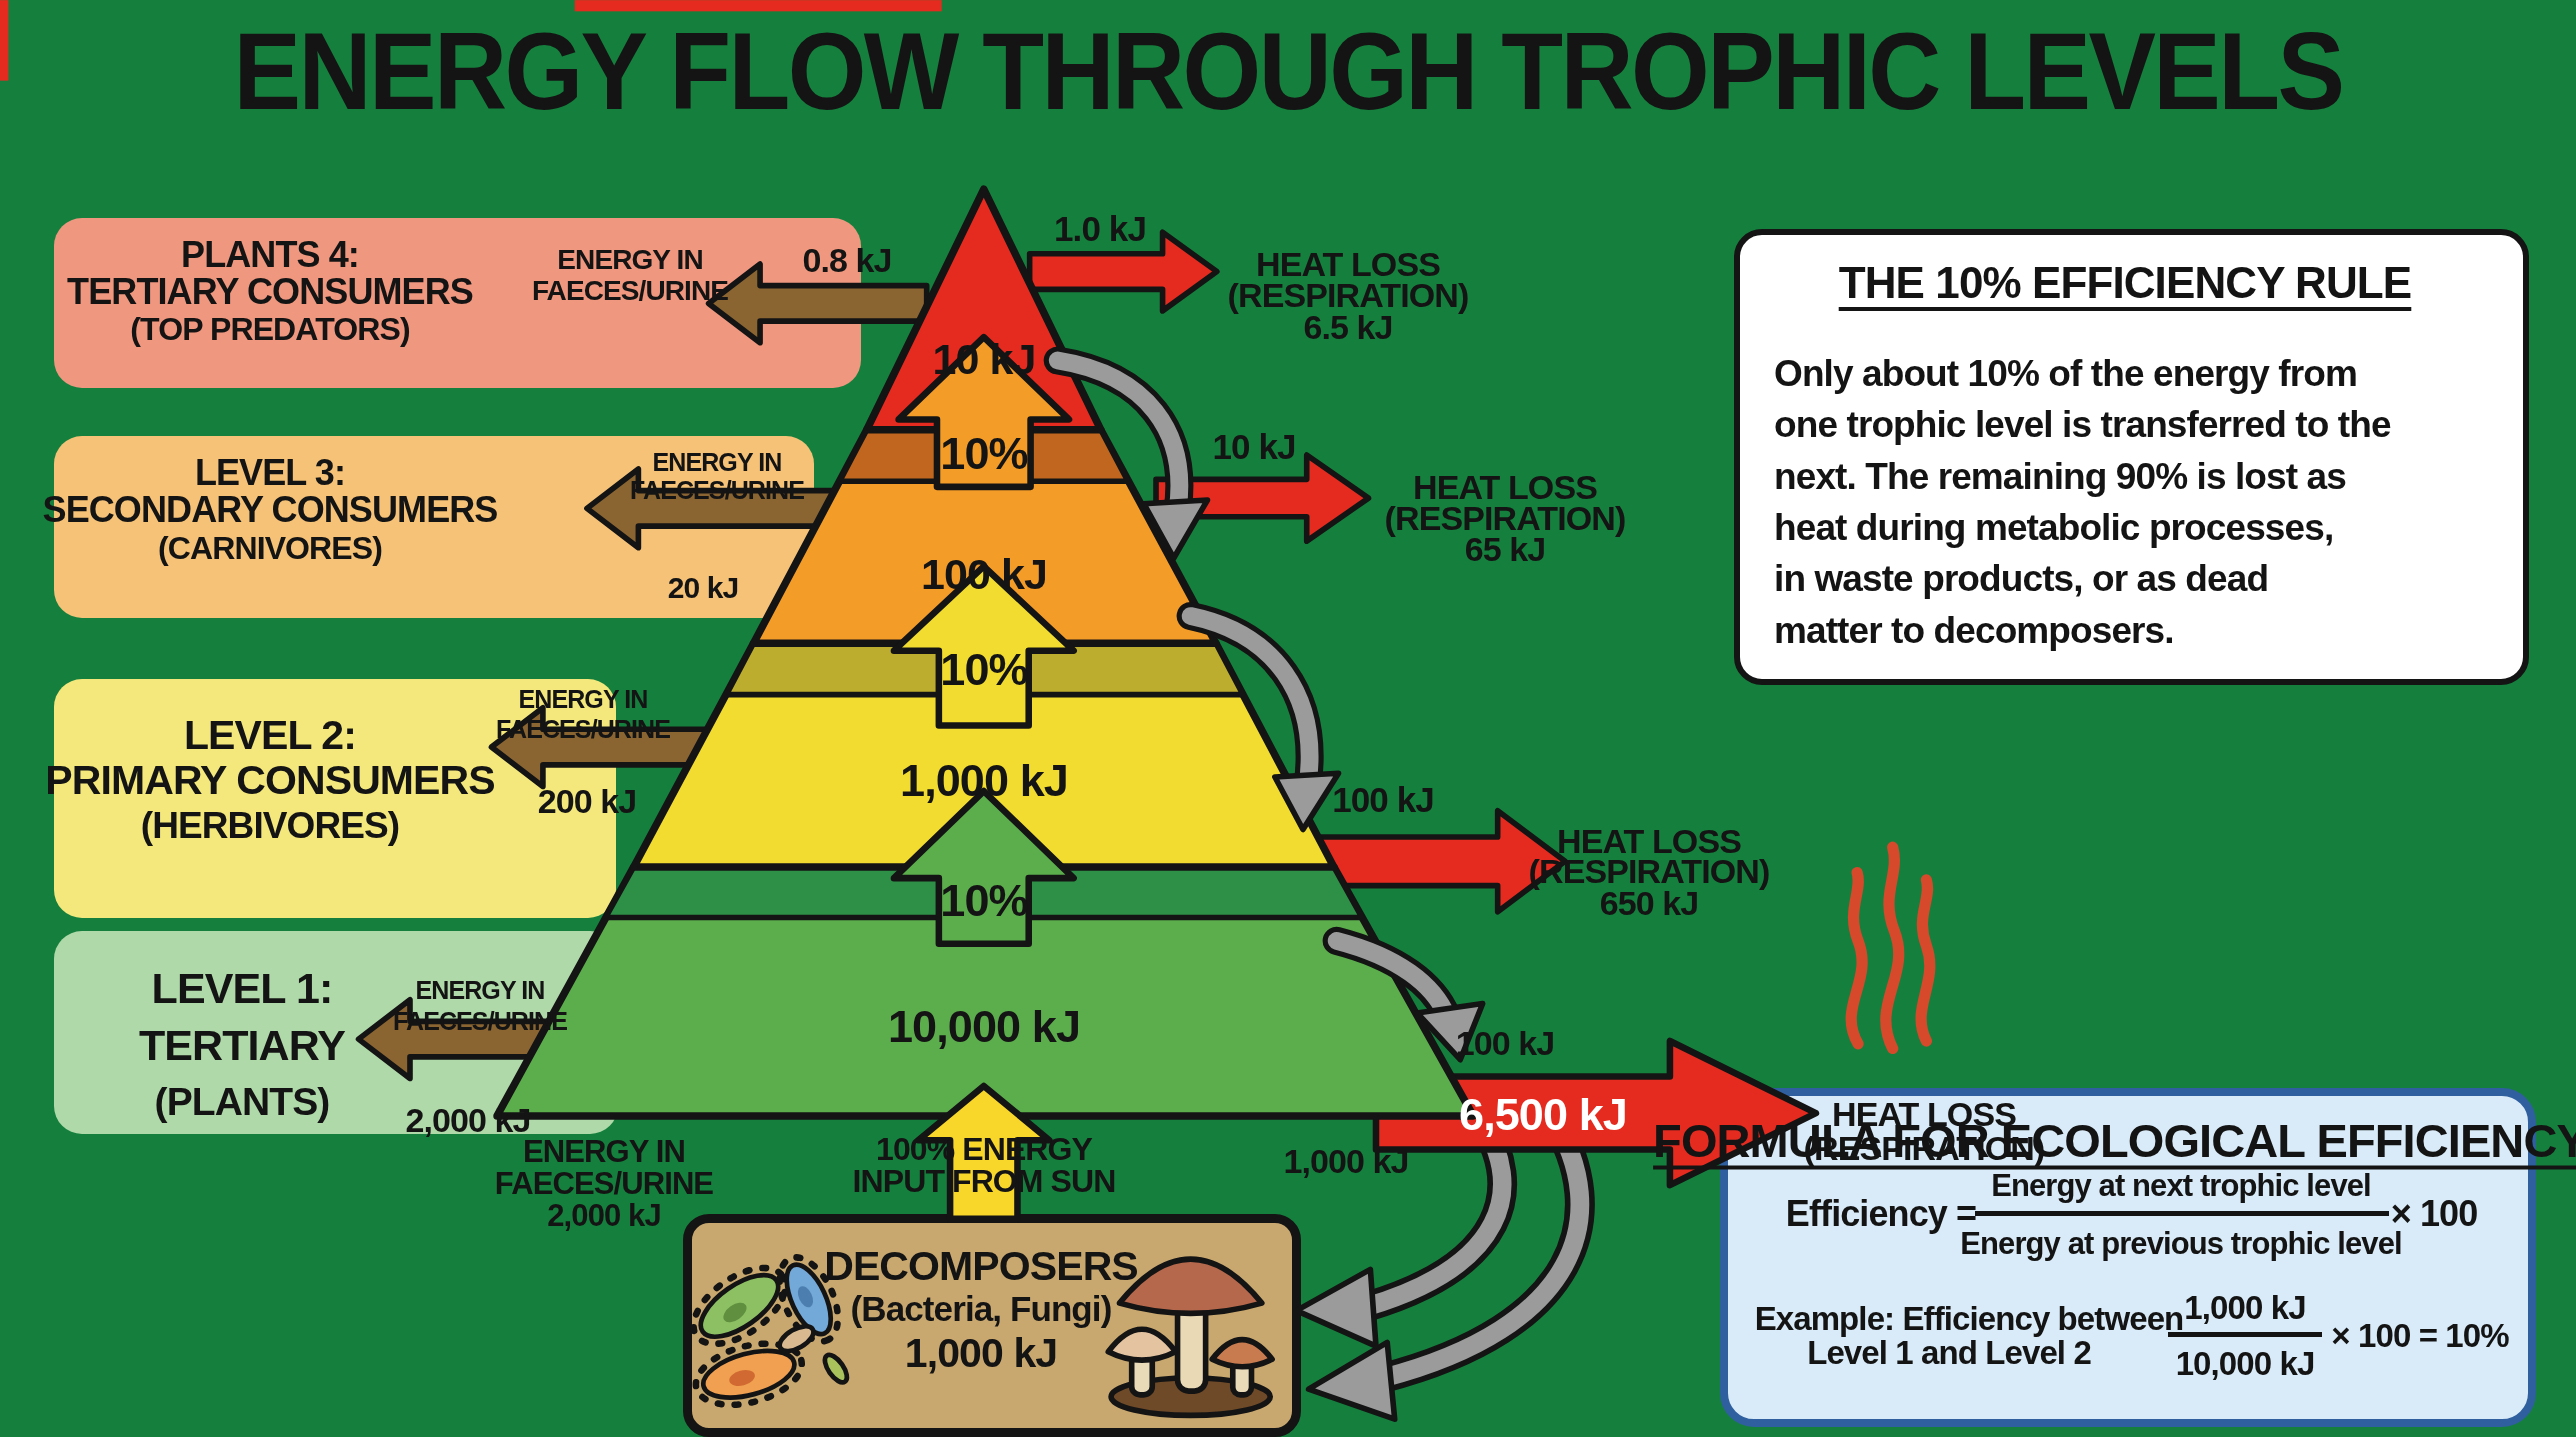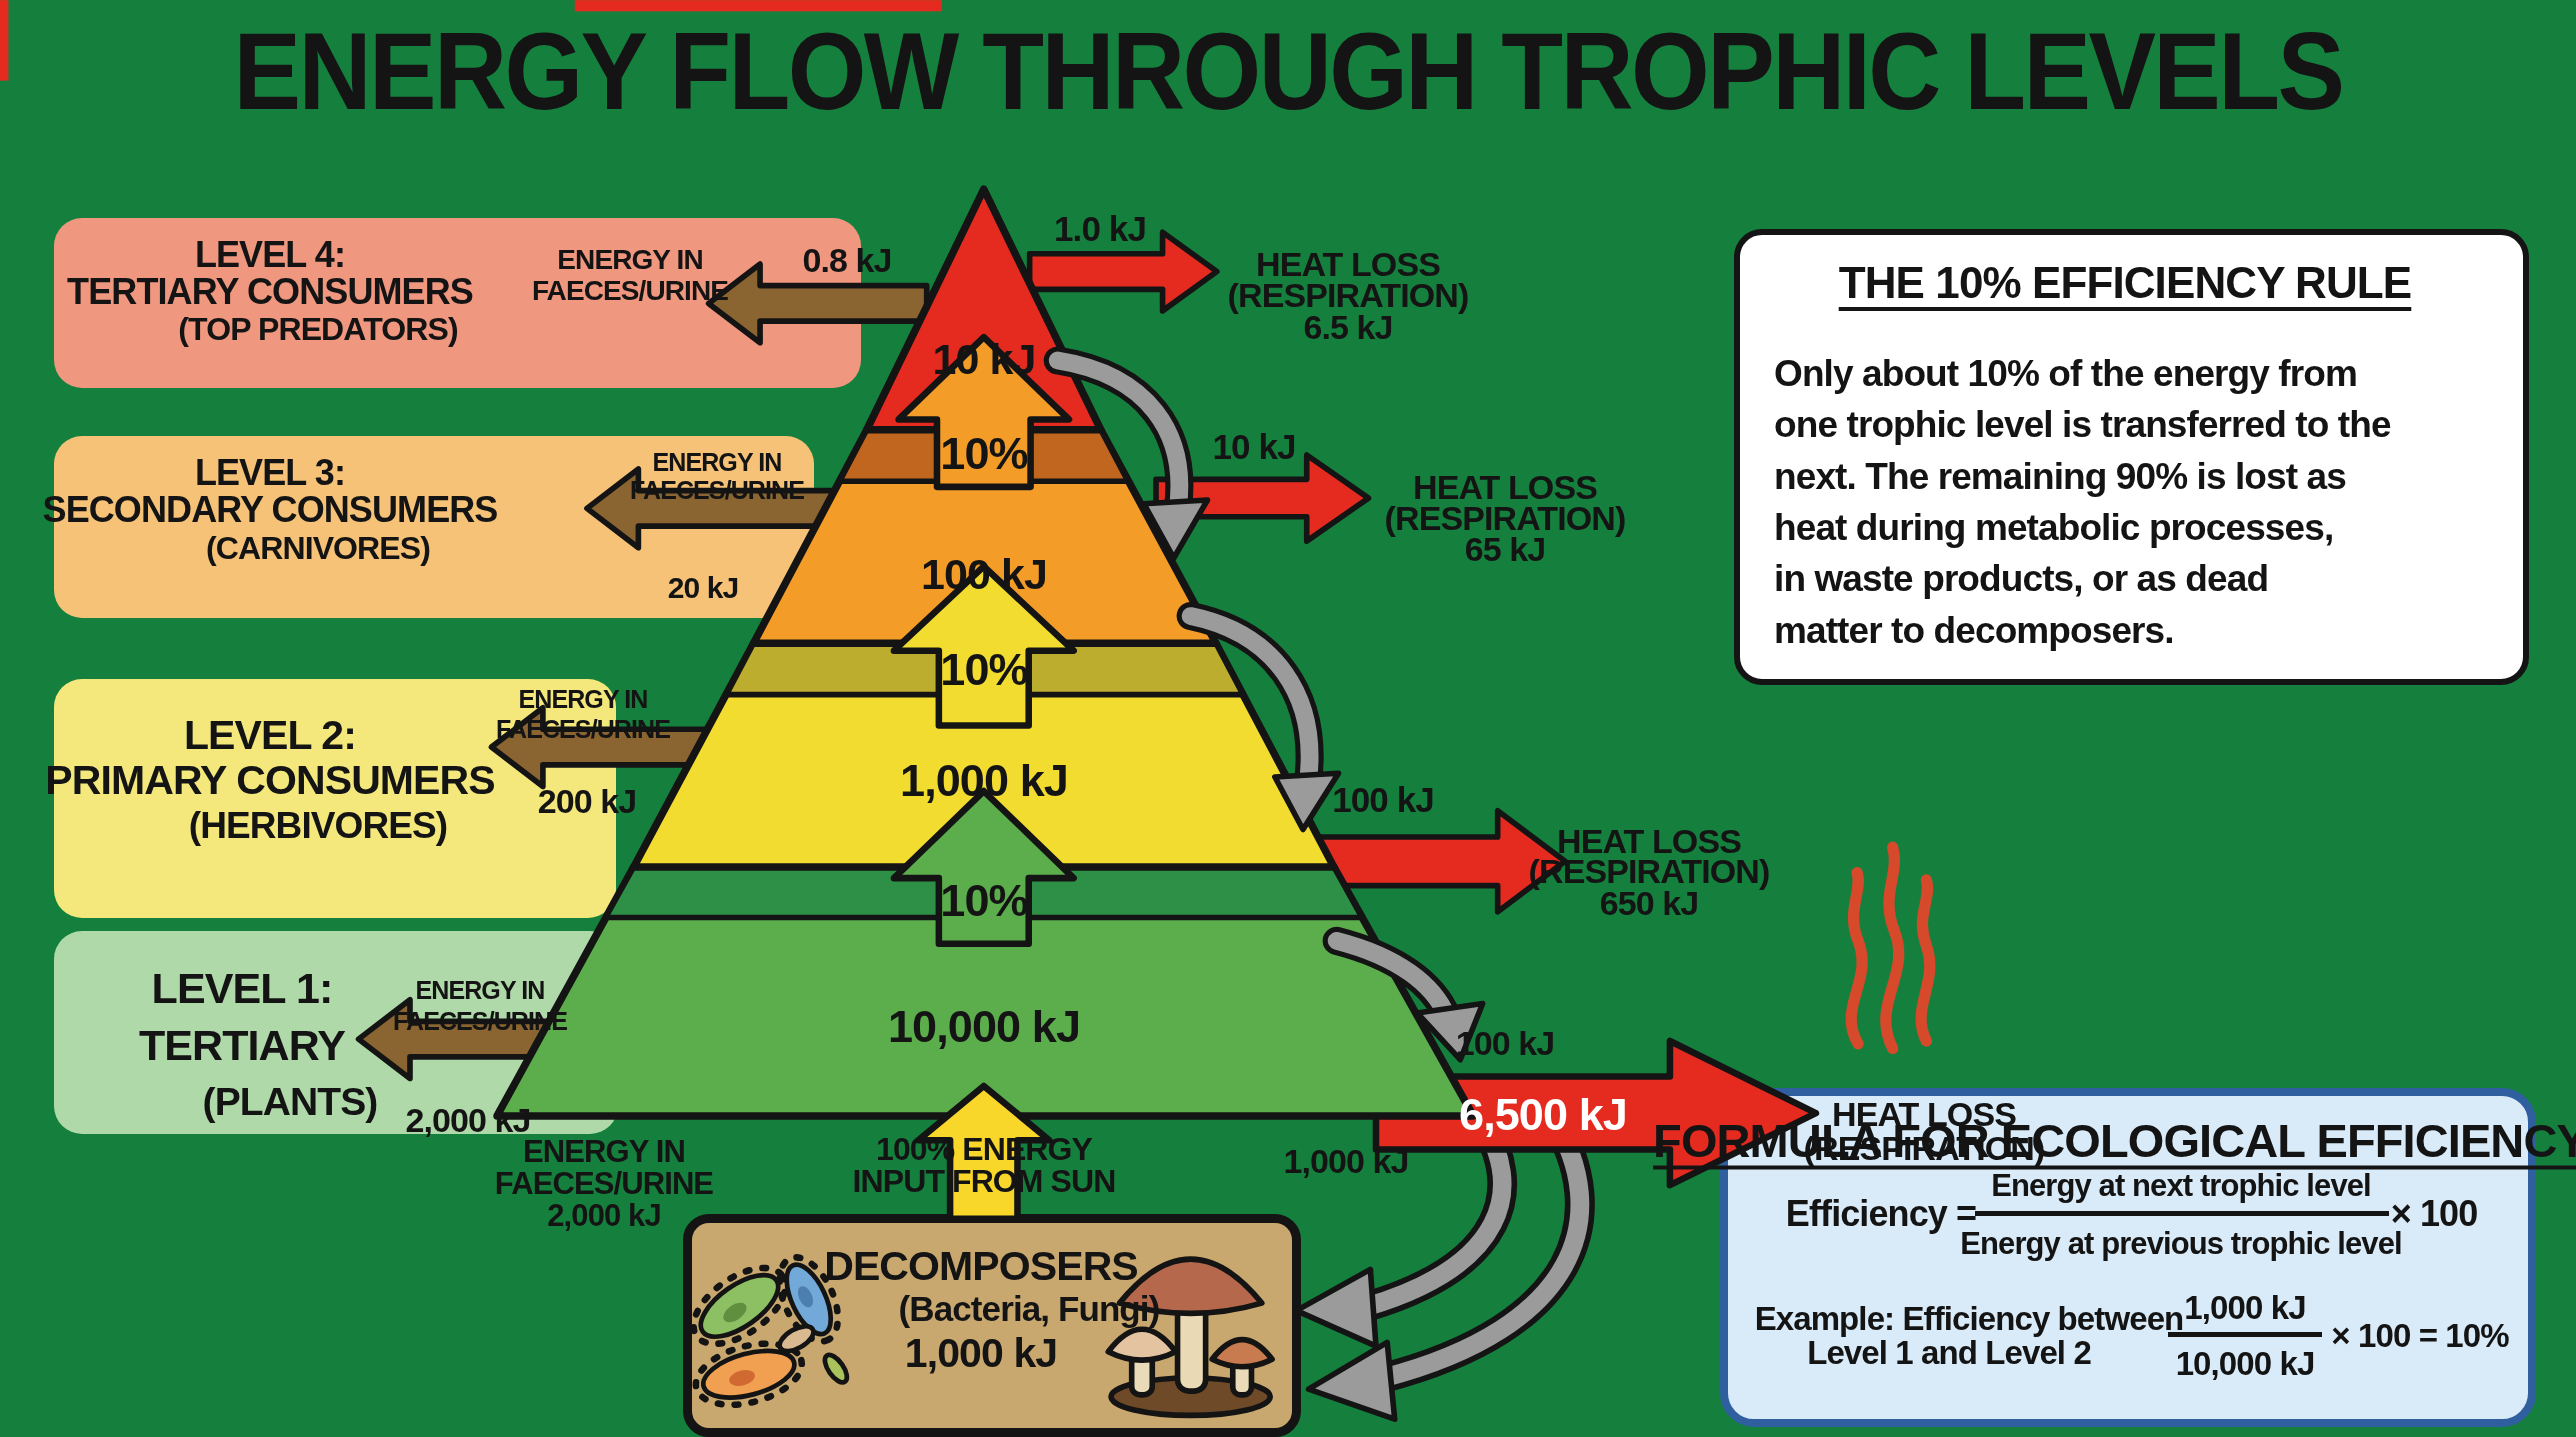--- a/index.html
+++ b/index.html
@@ -1,21 +1,21 @@
 <!DOCTYPE html>
 <html style="font-size:15px"><head>
 <meta charset="utf-8">
 <style>
   html,body{margin:0;padding:0;background:#f7f5f0;}
   .stage{position:relative;width:2576px;height:1438px;background:#15803d;overflow:hidden;
          font-family:"Liberation Sans",sans-serif;}
   .box{position:absolute;border-radius:28px;}
   .lbl{position:absolute;transform:translate(-50%,-50%);white-space:nowrap;font-weight:800;
        color:#141414;letter-spacing:-0.9px;text-align:center;line-height:1;}
-  .n{font-weight:600;margin-left:48px;}
+  .n{font-weight:600;}
   .wh{color:#ffffff;}
   .ul{text-decoration:underline;text-underline-offset:9.4px;}
   .lft{transform:translate(0,-50%);}
   svg{position:absolute;left:0;top:0;}
   .fracline{position:absolute;height:4.7px;background:#141414;}
   #title{font-weight:900;letter-spacing:-2.8px;transform:translate(-50%,-50%) scaleX(0.92);}
 </style>
 </head>
 <body>
 
@@ -115,21 +115,21 @@
         <rect x="1209" y="1438" width="22" height="52" rx="9" fill="#EADBB8"></rect>
         <path d="M 1184 1444 Q 1220 1396 1256 1444 Q 1220 1462 1184 1444 Z" fill="#E3C3A0"></path>
         <rect x="1317" y="1448" width="20" height="42" rx="8" fill="#EADBB8"></rect>
         <path d="M 1295 1452 Q 1327 1410 1359 1452 Q 1327 1468 1295 1452 Z" fill="#C97B50"></path>
       </g>
     </g>
   </svg>
 
   <div id="title" class="lbl" style="left:1288px;top:71px;font-size:110px;">ENERGY FLOW THROUGH TROPHIC LEVELS</div>
 
-  <div class="lbl" style="left:270px;top:255px;font-size:36px;">LEVEL 4:</div>
+  <div class="lbl" style="left:270px;top:255px;font-size:36px;">PLANTS 4:</div>
   <div class="lbl" style="left:270px;top:292px;font-size:36px;">TERTIARY CONSUMERS</div>
   <div class="lbl n" style="left:270px;top:329px;font-size:32px;">(TOP PREDATORS)</div>
 
   <div class="lbl" style="left:270px;top:473px;font-size:36px;">LEVEL 3:</div>
   <div class="lbl" style="left:270px;top:510px;font-size:36px;">SECONDARY CONSUMERS</div>
   <div class="lbl n" style="left:270px;top:548px;font-size:32px;">(CARNIVORES)</div>
 
   <div class="lbl" style="left:270px;top:735px;font-size:41px;">LEVEL 2:</div>
   <div class="lbl" style="left:270px;top:780px;font-size:41px;">PRIMARY CONSUMERS</div>
   <div class="lbl n" style="left:270px;top:825px;font-size:37px;">(HERBIVORES)</div>

